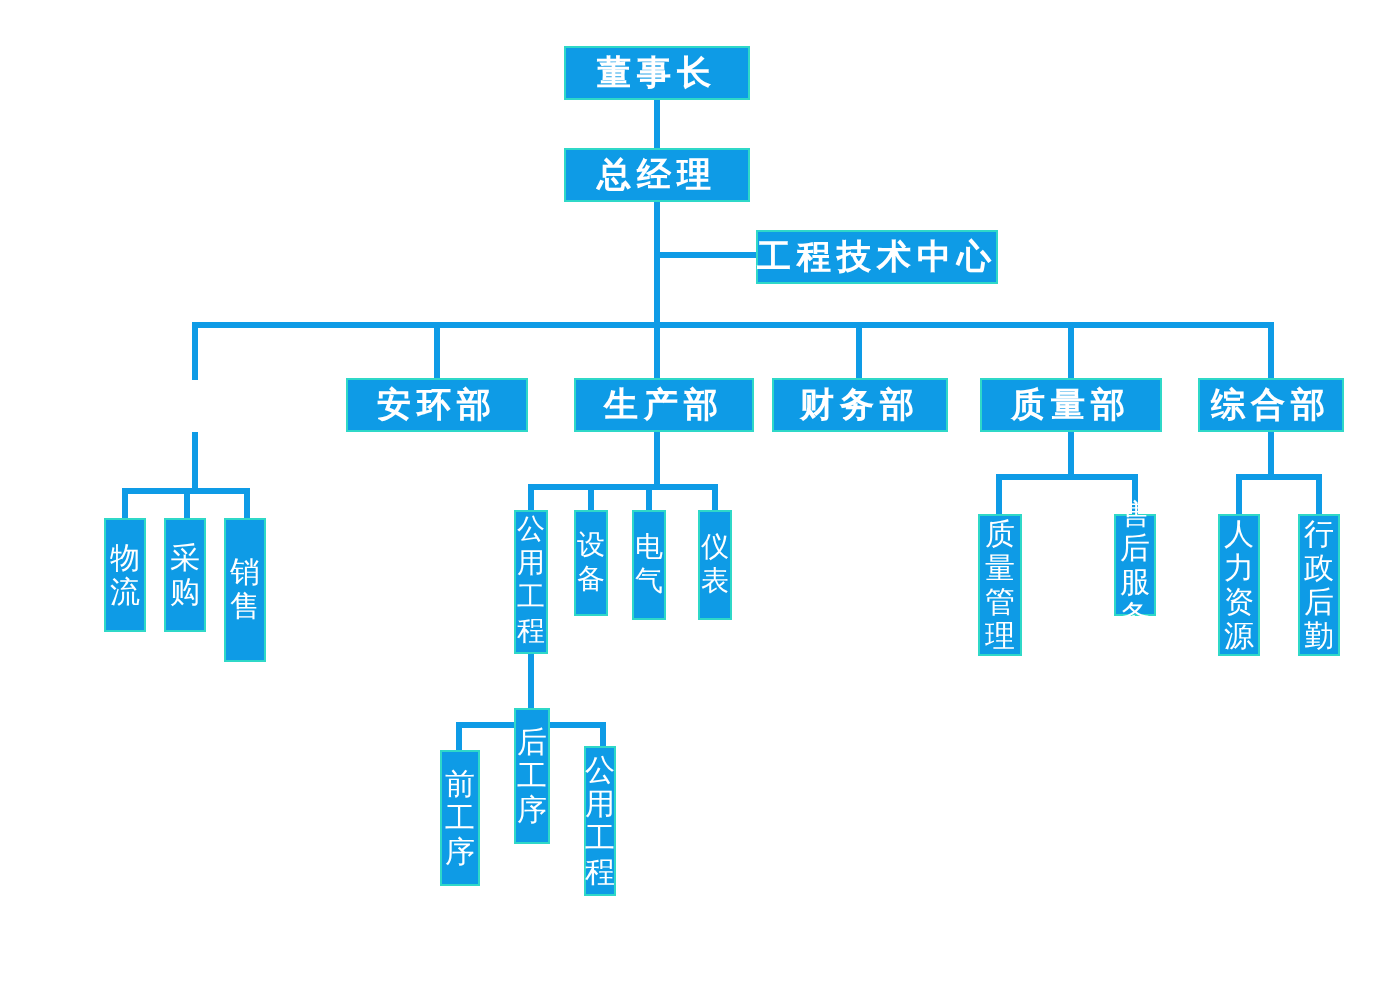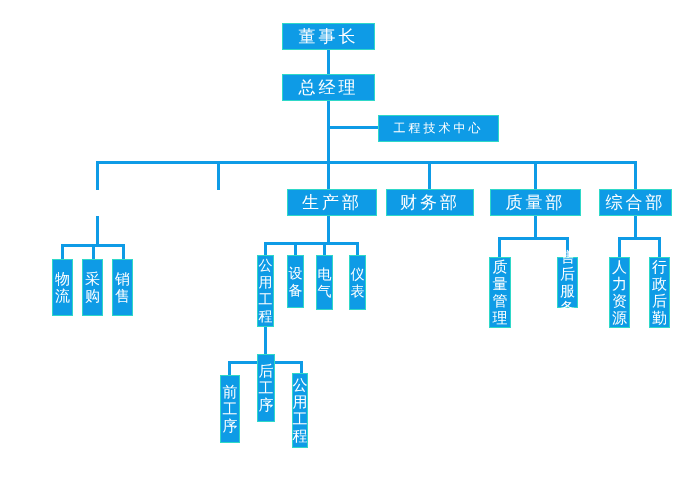--- a/index.html
+++ b/index.html
@@ -8,22 +8,22 @@
   html,body{margin:0;padding:0;background:var(--bg);}
   .stage{
     position:relative;width:690px;height:500px;background:var(--bg);
     font-family:"DejaVu Sans","Liberation Sans",sans-serif;overflow:hidden;
   }
   .n,.v{
     position:absolute;box-sizing:border-box;background:var(--fill);
     border:1px solid var(--border);color:var(--text);
     display:flex;align-items:center;justify-content:center;text-align:center;
   }
-  .n{font-size:17px;letter-spacing:3px;white-space:nowrap;}
-  .n.wide{font-size:12px;}
+  .n{font-size:17px;letter-spacing:3px;white-space:nowrap;font-weight:bold;}
+  .n.wide{font-size:17px;}
   .v{font-size:15px;line-height:17px;word-break:break-all;}
   .v.slim{font-size:14px;}
   .hl,.vl{position:absolute;background:var(--line);}
   .hl{height:3px;}
   .vl{width:3px;}
 </style>
 </head>
 <body>
 
 <div class="stage">
@@ -64,28 +64,29 @@
 
   <div class="vl" style="left:634px;top:216px;height:24px"></div>
   <div class="hl" style="left:618px;top:237px;width:43px"></div>
   <div class="vl" style="left:618px;top:237px;height:20px"></div>
   <div class="vl" style="left:658px;top:237px;height:20px"></div>
 
   <div class="n" style="left:282px;top:23px;width:93px;height:27px">董事长</div>
   <div class="n" style="left:282px;top:74px;width:93px;height:27px">总经理</div>
   <div class="n wide" style="left:378px;top:115px;width:121px;height:27px">工程技术中心</div>
 
+  <div class="n" style="left:173px;top:189px;width:91px;height:27px">安环部</div>
   <div class="n" style="left:287px;top:189px;width:90px;height:27px">生产部</div>
   <div class="n" style="left:386px;top:189px;width:88px;height:27px">财务部</div>
   <div class="n" style="left:599px;top:189px;width:73px;height:27px">综合部</div>
   <div class="n" style="left:490px;top:189px;width:91px;height:27px">质量部</div>
 
   <div class="v" style="left:52px;top:259px;width:21px;height:57px">物流</div>
   <div class="v" style="left:82px;top:259px;width:21px;height:57px">采购</div>
-  <div class="v" style="left:112px;top:259px;width:21px;height:57px">销售</div>
+  <div class="v" style="left:112px;top:259px;width:21px;height:72px">销售</div>
 
   <div class="v slim" style="left:257px;top:255px;width:17px;height:72px">公用工程</div>
   <div class="v slim" style="left:287px;top:255px;width:17px;height:53px">设备</div>
   <div class="v slim" style="left:316px;top:255px;width:17px;height:55px">电气</div>
   <div class="v slim" style="left:349px;top:255px;width:17px;height:55px">仪表</div>
 
   <div class="v" style="left:220px;top:375px;width:20px;height:68px">前工序</div>
   <div class="v" style="left:257px;top:354px;width:18px;height:68px">后工序</div>
   <div class="v" style="left:292px;top:373px;width:16px;height:75px">公用工程</div>
 

